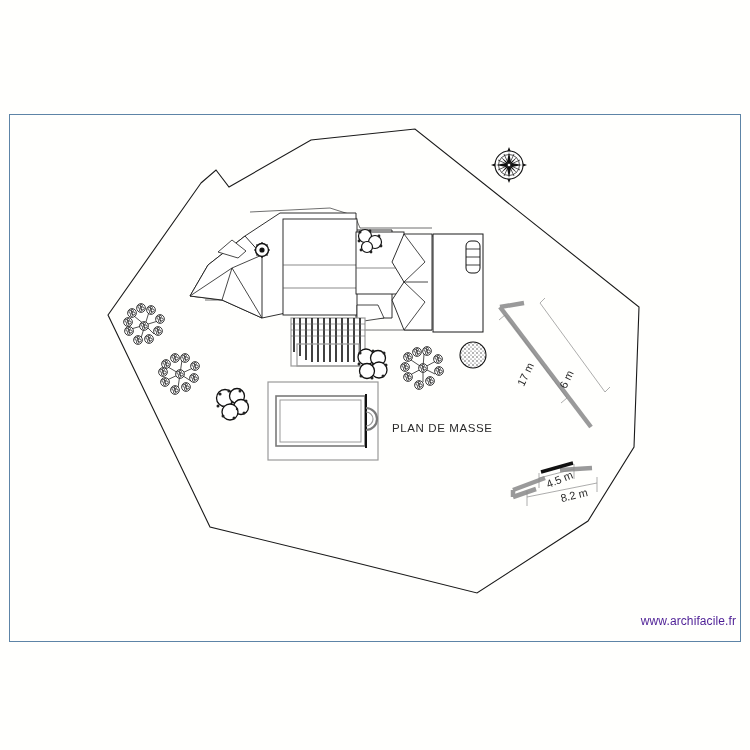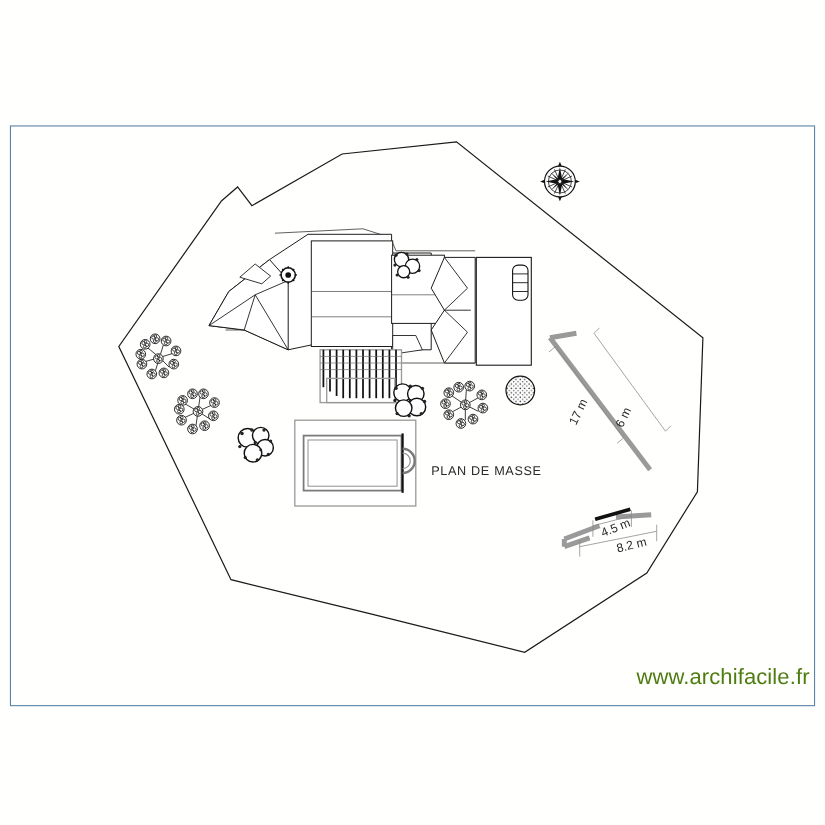--- a/index.html
+++ b/index.html
@@ -43,22 +43,22 @@
     position: absolute;
     left: 0;
     top: 0;
     display: block;
   }
   .watermark {
     position: absolute;
     right: 14px;
     bottom: 122px;
     font-family: "Liberation Sans", sans-serif;
-    font-size: 20px;
-    color: #4d7c0f;
+    font-size: 12px;
+    color: #4c1d95;
     letter-spacing: 0.1px;
     white-space: nowrap;
   }
 </style>
 </head>
 <body>
 
 <div id="page">
 
   <div id="frame"></div>

